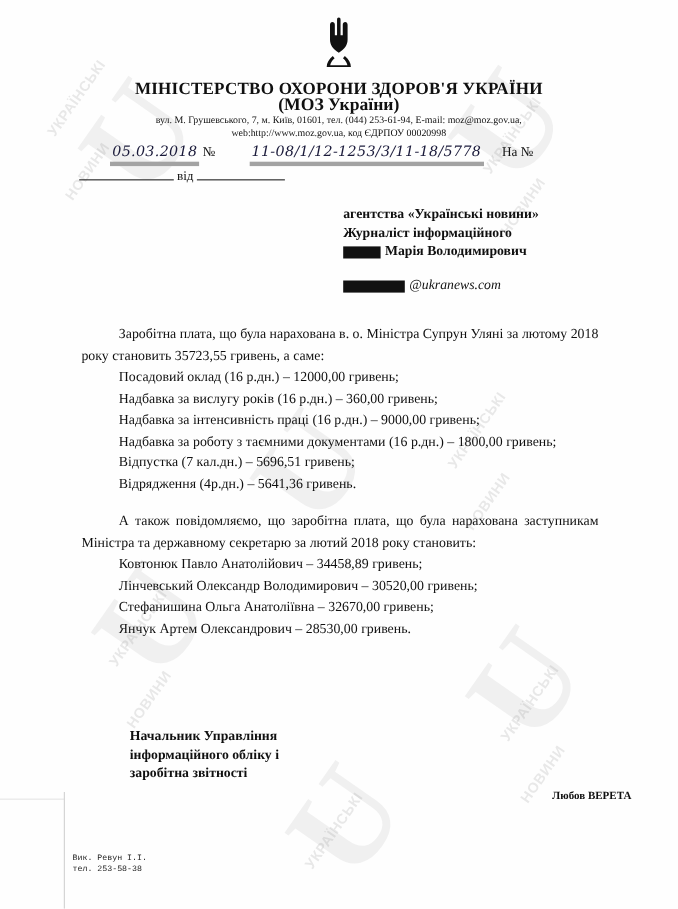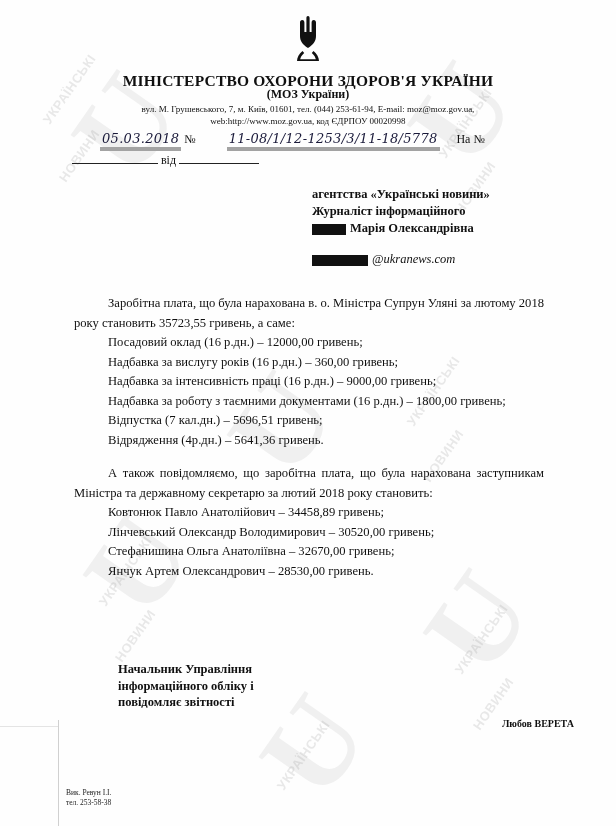--- a/index.html
+++ b/index.html
@@ -88,21 +88,21 @@
     font-weight: bold;
     letter-spacing: 0.2px;
     z-index: 4;
   }
   .org-sub {
     position: absolute;
     top: 87px;
     left: 0;
     right: 0;
     text-align: center;
-    font-size: 12px;
+    font-size: 16px;
     font-weight: bold;
     z-index: 4;
   }
   .org-addr {
     position: absolute;
     top: 104px;
     left: 0;
     right: 0;
     text-align: center;
     font-size: 9px;
@@ -197,25 +197,26 @@
     right: 42px;
     z-index: 4;
     font-size: 10px;
     font-weight: bold;
   }
 
   
   .footer {
     position: absolute;
     left: 66px;
-    bottom: 18px;
+    bottom: 30px;
     z-index: 4;
     font-size: 7.5px;
     line-height: 10px;
     color: #222;
+    font-family: Liberation Mono, monospace;
   }
 </style>
 </head>
 <body>
 
 <div class="page">
 
   <div class="wm-layer">
     <div class="wm wm-big" style="left:44px; top:120px; transform:rotate(-55deg);">U</div>
     <div class="wm wm-small" style="left:40px; top:118px; transform:rotate(-55deg);">УКРАЇНСЬКІ</div>
@@ -268,21 +269,21 @@
     <span class="ref-static" style="margin-left:14px;">На №</span>
     <span class="blankline" style="width:86px;"></span>
     <span class="ref-static" style="margin-left:0;text-align:right;">від</span>
     <span class="blankline" style="width:80px;"></span>
   </div>
 
   <div class="addressee">
     <div class="bold">агентства «Українські новини»</div>
     <div class="bold">Журналіст інформаційного</div>
     <div class="bold">
-      <span class="redact redact-w1"></span><span>Марія Олександрівна</span>
+      <span class="redact redact-w1"></span><span>Марія Володимирович</span>
     </div>
     <div class="email-line">
       <span class="redact redact-w2"></span><span>@ukranews.com</span>
     </div>
   </div>
 
   <div class="body-text">
     <p class="indent">Заробітна плата, що була  нарахована в. о. Міністра Супрун Уляні  за лютому 2018 року становить 35723,55 гривень, а саме:</p>
     <p class="indent">Посадовий оклад (16 р.дн.) – 12000,00 гривень;</p>
     <p class="indent">Надбавка за вислугу років (16 р.дн.) – 360,00 гривень;</p>
@@ -294,21 +295,21 @@
     <p class="indent">А також повідомляємо, що заробітна плата, що була нарахована заступникам Міністра та державному секретарю за лютий 2018 року становить:</p>
     <p class="indent">Ковтонюк Павло Анатолійович – 34458,89 гривень;</p>
     <p class="indent">Лінчевський Олександр Володимирович – 30520,00 гривень;</p>
     <p class="indent">Стефанишина Ольга Анатоліївна – 32670,00 гривень;</p>
     <p class="indent">Янчук Артем Олександрович – 28530,00 гривень.</p>
   </div>
 
   <div class="sig-block">
     <div>Начальник Управління</div>
     <div>інформаційного обліку і</div>
-    <div>повідомляє звітності</div>
+    <div>заробітна звітності</div>
   </div>
   <div class="sig-name">Любов ВЕРЕТА</div>
 
   <div class="footer">
     <div>Вик. Ревун І.І.</div>
     <div>тел. 253-58-38</div>
   </div>
 
 </div>
 

